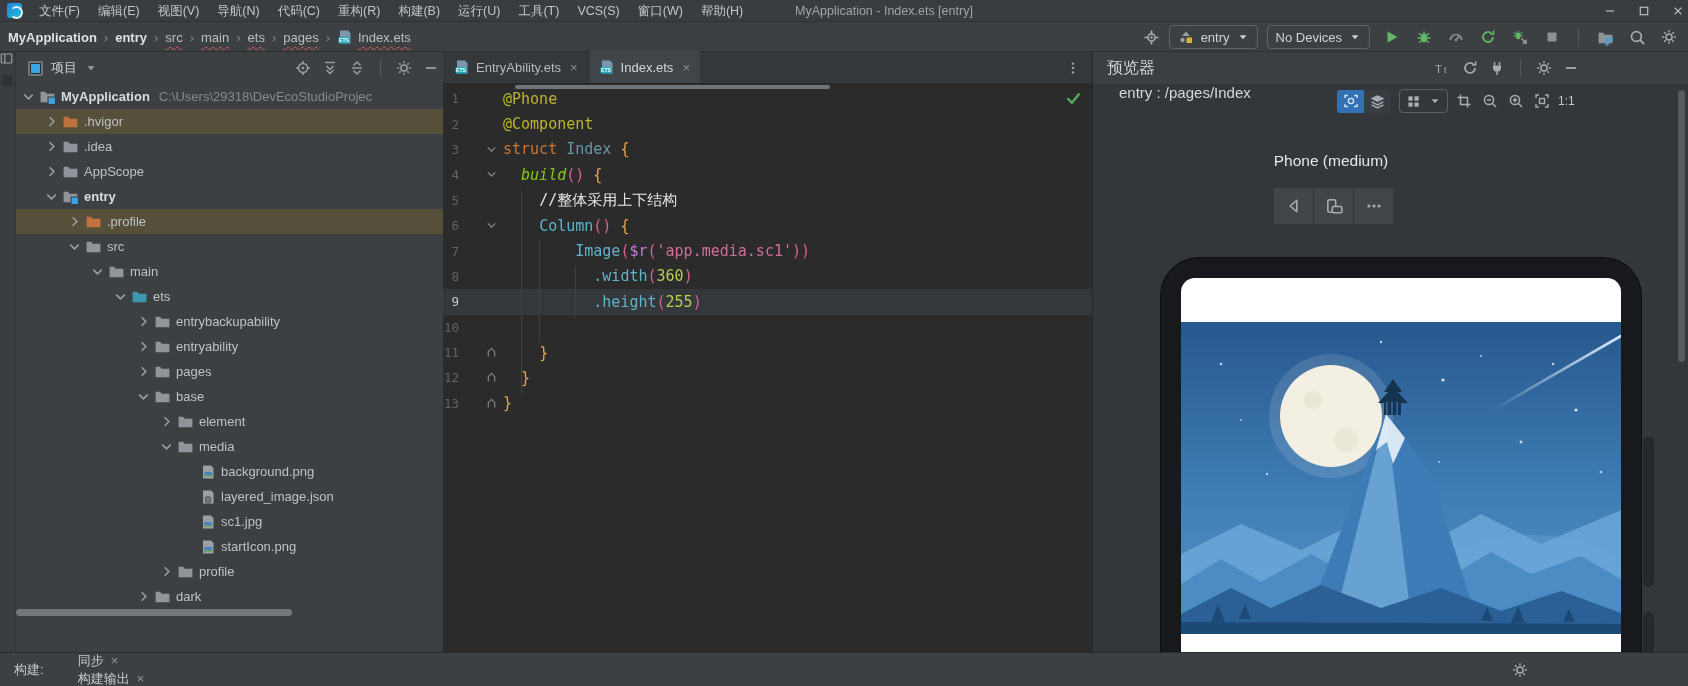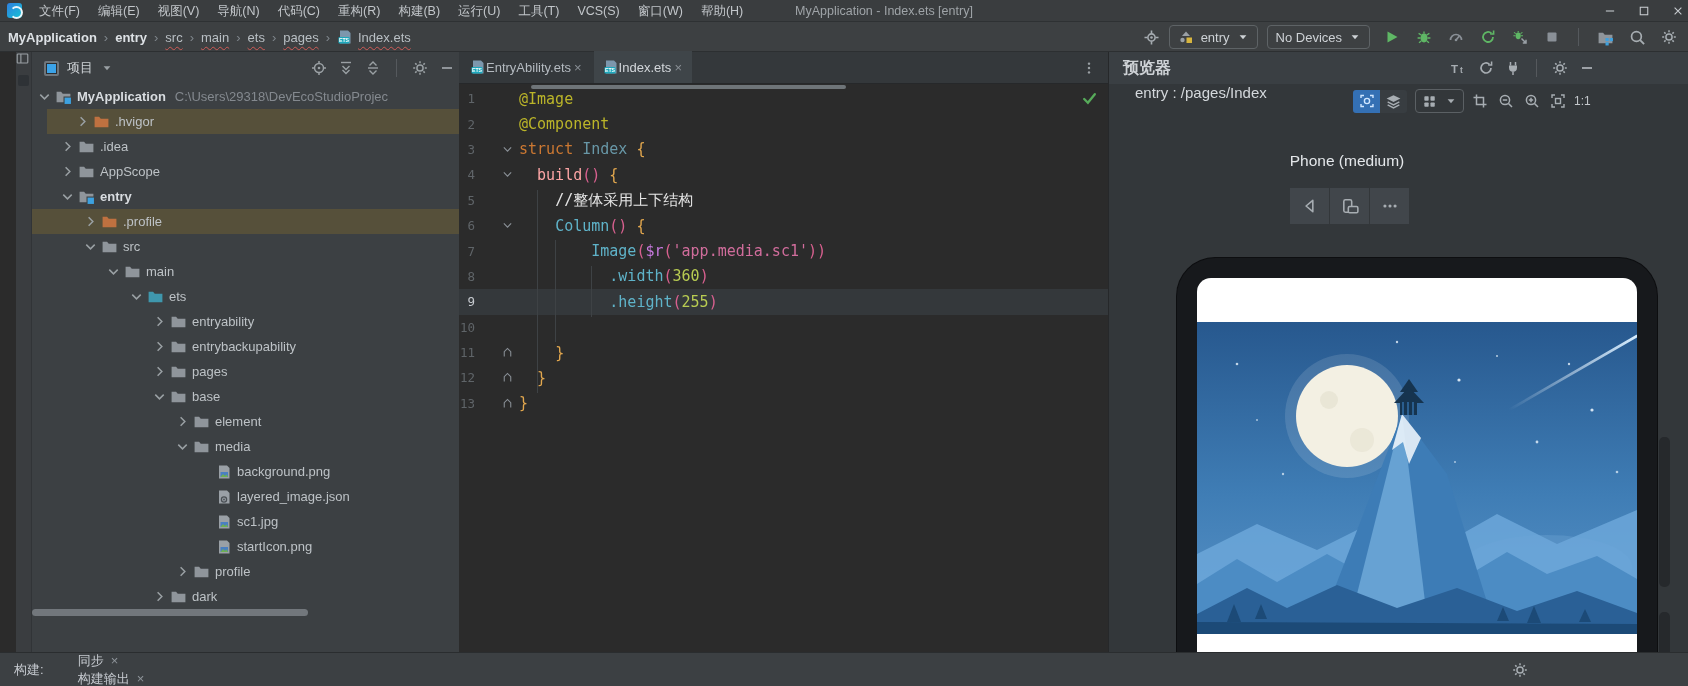--- a/index.html
+++ b/index.html
@@ -24,21 +24,21 @@
   .bc-item { color:#b9bfc4; }
   .bc-item.bold { color:#dde1e5; font-weight:bold; }
   .bc-item.err { text-decoration:underline; text-decoration-style:wavy; text-decoration-color:#cf5b56; text-decoration-thickness:1px; text-underline-offset:4px; }
   .bc-icon { margin-right:5px; display:flex; }
   .tb-right { position:absolute; right:6px; top:0; height:30px; display:flex; align-items:center; gap:9px; color:#a7adb2; }
   .combo { height:24px; border:1px solid #5e6366; border-radius:4px; display:flex; align-items:center; padding:0 8px; gap:7px; font-size:13px; color:#ced2d6; }
   .tbtn { width:26px; height:24px; display:flex; align-items:center; justify-content:center; border-radius:3px; }
   .run-icons, .tb-right-icons { display:flex; align-items:center; gap:6px; }
 
   
-  .main { position:absolute; left:16px; top:52px; width:1532px; height:600px; }
+  .main { position:absolute; left:0; top:52px; width:1532px; height:600px; }
   .stripe { position:absolute; left:0; top:0; width:16px; height:600px; background:#3a3d40; border-right:1px solid #313437; }
   .stripe .icon { margin:8px auto; width:13px; color:#9aa0a4; }
   .stripe .blk { width:11px; height:11px; margin:10px auto; background:#2e3236; border-radius:2px; }
 
   
   .project { position:absolute; left:16px; top:0; width:427px; height:600px; background:#3c4043; overflow:hidden; }
   .panel-head { height:32px; display:flex; align-items:center; position:relative; font-size:13px; }
   .proj-title-ic { width:15px; height:15px; background:#2b2f33; border:2px solid #6f767c; border-radius:2px; margin:0 8px 0 12px; position:relative; }
   .proj-title-ic::after { content:""; position:absolute; inset:1px; background:#3ba3e8; }
   .panel-title { color:#ced2d6; }
@@ -51,39 +51,39 @@
   .ti { margin:0 5px 0 2px; display:flex; flex:none; }
   .c-gray { color:#8f959b; } .c-orange { color:#bf7140; } .c-teal { color:#3f97ad; }
   .tlabel { color:#bdc2c6; }
   .tree-row.bold .tlabel { font-weight:bold; color:#d8dce0; }
   .tpath { color:#84898f; margin-left:9px; }
   .tree-hscroll { position:absolute; left:0px; top:557px; width:276px; height:7px; background:#7b8186; border-radius:4px; opacity:.85; }
 
   
   .editor { position:absolute; left:443px; top:0; width:649px; height:600px; background:#2b2b2b; }
   .tabbar { height:32px; background:#34383b; border-bottom:1px solid #26282a; display:flex; align-items:flex-end; position:relative; }
-  .etab { height:32px; display:flex; align-items:center; padding:0 10px 0 9px; font-size:13px; color:#b4bac0; margin-left:2px; }
+  .etab { height:32px; display:flex; align-items:center; padding:0 10px 0 9px; gap:6px; font-size:13px; color:#b4bac0; margin-left:2px; }
   .etab.active { background:#3f4549; color:#d3d7db; }
   .tclose { color:#8a9096; font-size:13px; margin-left:3px; }
   .tab-dots { position:absolute; right:12px; top:8px; color:#9aa0a4; }
   .codewrap { position:absolute; left:0; top:32px; width:649px; height:541px; background:#2b2b2b; overflow:hidden; }
   .top-scroll { position:absolute; left:72px; top:1px; width:315px; height:4px; background:#6e7478; border-radius:2px; }
   .codelines { position:absolute; left:0; top:2px; width:649px; }
   .crow { display:flex; height:25.4px; align-items:center; position:relative; }
   .crow.cur { background:#34383b; }
   .lnum { width:16px; text-align:right; font-family:"DejaVu Sans Mono", monospace; font-size:12.5px; color:#5f6468; flex:none; }
   .crow.cur .lnum { color:#c7cbd0; }
   .foldw { width:44px; display:flex; justify-content:flex-end; padding-right:5px; flex:none; color:#8a9097; }
   .ctext { font-family:"DejaVu Sans Mono", monospace; font-size:15px; white-space:pre; }
   .guide { position:absolute; width:1px; background:#3e4245; }
   .ed-check { position:absolute; right:10px; top:6px; }
 
   
   .preview { position:absolute; left:1092px; top:0; width:596px; height:600px; background:#33373a; border-left:1px solid #26282a; }
-  .pv-head { height:32px; background:#3a3f43; position:relative; display:flex; align-items:center;font-weight:bold; }
+  .pv-head { height:32px; background:#3a3f43; position:relative; display:flex; align-items:center; }
   .pv-head .panel-title { margin-left:14px; }
   .pv-hicons { position:absolute; left:340px; top:0; height:32px; display:flex; align-items:center; gap:11px; color:#a7adb2; }
   .pv-sub { position:absolute; left:0; top:32px; width:596px; height:34px; display:flex; align-items:flex-start; }
   .pv-route { margin-left:26px; font-size:15px; color:#d4d8dc; }
   .pv-tools { position:absolute; left:244px; top:5px; display:flex; align-items:center; gap:8px; color:#a7adb2; }
   .tgl-group { display:flex; background:#383d41; border-radius:3px; overflow:hidden; }
   .tgl { width:27px; height:23px; display:flex; align-items:center; justify-content:center; }
   .tgl.on { background:#3470b4; color:#cfe6ff; }
   .grid-group { display:flex; align-items:center; border:1px solid #5b6064; border-radius:4px; height:24px; padding:0 6px; gap:8px; }
   .pv-zlabel { font-size:12px; color:#c3c7cb; }
@@ -346,21 +346,21 @@
           </span>
           <span class="icon ti c-gray">
             <svg width="17" height="17" viewBox="0 0 16 16" fill="none">
               <path d="M1.5 3.5 h4.2 l1.6 2 h7.2 v8 h-13 z" fill="currentColor"></path>
               <rect x="8.5" y="8.5" width="7" height="7" fill="#3da1e0" stroke="#3c4043"></rect>
             </svg>
           </span>
           <span class="tlabel">MyApplication</span>
           <span class="tpath">C:\Users\29318\DevEcoStudioProjec</span>
         </div>
-        <div class="tree-row hl" style="padding-left: 27px; margin-left: 15px;">
+        <div class="tree-row hl" style="padding-left: 27px;">
           <span class="tw icon">
             <svg width="15" height="15" viewBox="0 0 16 16" fill="none">
               <path d="M6 3.5 L10.5 8 L6 12.5" stroke="currentColor" stroke-width="1.6"></path>
             </svg>
           </span>
           <span class="icon ti c-orange">
             <svg width="17" height="17" viewBox="0 0 16 16" fill="none">
               <path d="M1.5 3.5 h4.2 l1.6 2 h7.2 v8 h-13 z" fill="currentColor"></path>
             </svg>
           </span>
@@ -462,34 +462,34 @@
           <span class="tw icon">
             <svg width="15" height="15" viewBox="0 0 16 16" fill="none">
               <path d="M6 3.5 L10.5 8 L6 12.5" stroke="currentColor" stroke-width="1.6"></path>
             </svg>
           </span>
           <span class="icon ti c-gray">
             <svg width="17" height="17" viewBox="0 0 16 16" fill="none">
               <path d="M1.5 3.5 h4.2 l1.6 2 h7.2 v8 h-13 z" fill="currentColor"></path>
             </svg>
           </span>
+          <span class="tlabel">entrybackupability</span>
+        </div>
+        <div class="tree-row" style="padding-left: 119px;">
+          <span class="tw icon">
+            <svg width="15" height="15" viewBox="0 0 16 16" fill="none">
+              <path d="M6 3.5 L10.5 8 L6 12.5" stroke="currentColor" stroke-width="1.6"></path>
+            </svg>
+          </span>
+          <span class="icon ti c-gray">
+            <svg width="17" height="17" viewBox="0 0 16 16" fill="none">
+              <path d="M1.5 3.5 h4.2 l1.6 2 h7.2 v8 h-13 z" fill="currentColor"></path>
+            </svg>
+          </span>
           <span class="tlabel">entryability</span>
-        </div>
-        <div class="tree-row" style="padding-left: 119px;">
-          <span class="tw icon">
-            <svg width="15" height="15" viewBox="0 0 16 16" fill="none">
-              <path d="M6 3.5 L10.5 8 L6 12.5" stroke="currentColor" stroke-width="1.6"></path>
-            </svg>
-          </span>
-          <span class="icon ti c-gray">
-            <svg width="17" height="17" viewBox="0 0 16 16" fill="none">
-              <path d="M1.5 3.5 h4.2 l1.6 2 h7.2 v8 h-13 z" fill="currentColor"></path>
-            </svg>
-          </span>
-          <span class="tlabel">entrybackupability</span>
         </div>
         <div class="tree-row" style="padding-left: 119px;">
           <span class="tw icon">
             <svg width="15" height="15" viewBox="0 0 16 16" fill="none">
               <path d="M6 3.5 L10.5 8 L6 12.5" stroke="currentColor" stroke-width="1.6"></path>
             </svg>
           </span>
           <span class="icon ti c-gray">
             <svg width="17" height="17" viewBox="0 0 16 16" fill="none">
               <path d="M1.5 3.5 h4.2 l1.6 2 h7.2 v8 h-13 z" fill="currentColor"></path>
@@ -641,21 +641,21 @@
             <circle cx="8" cy="13" r="1.4" fill="currentColor"></circle>
           </svg>
         </span>
     </div>
     <div class="codewrap">
       <div class="top-scroll"></div>
       <div class="codelines">
           <div class="crow">
             <span class="lnum">1</span>
             <span class="foldw"></span>
-            <span class="ctext"><span style="color: rgb(187, 181, 41);">@Image</span></span>
+            <span class="ctext"><span style="color: rgb(187, 181, 41);">@Phone</span></span>
           </div>
           <div class="crow">
             <span class="lnum">2</span>
             <span class="foldw"></span>
             <span class="ctext"><span style="color: rgb(187, 181, 41);">@Component</span></span>
           </div>
           <div class="crow">
             <span class="lnum">3</span>
             <span class="foldw">
               <span class="icon">
@@ -668,21 +668,21 @@
           </div>
           <div class="crow">
             <span class="lnum">4</span>
             <span class="foldw">
               <span class="icon">
                 <svg width="13" height="13" viewBox="0 0 16 16" fill="none">
                   <path d="M3.5 5.5 L8 10 L12.5 5.5" stroke="currentColor" stroke-width="1.4"></path>
                 </svg>
               </span>
             </span>
-            <span class="ctext"><span style="color: rgb(169, 183, 198);">  </span><span style="color: #fca5a5;">build</span><span style="color: rgb(216, 96, 143);">()</span><span style="color: rgb(169, 183, 198);"> </span><span style="color: rgb(226, 167, 78);">{</span></span>
+            <span class="ctext"><span style="color: rgb(169, 183, 198);">  </span><span style="color: #84cc16; font-style: italic;">build</span><span style="color: rgb(216, 96, 143);">()</span><span style="color: rgb(169, 183, 198);"> </span><span style="color: rgb(226, 167, 78);">{</span></span>
           </div>
           <div class="crow">
             <span class="lnum">5</span>
             <span class="foldw"></span>
             <span class="ctext"><span style="color: rgb(169, 183, 198);">    </span><span style="color: #e5e5e5;">//整体采用上下结构</span></span>
           </div>
           <div class="crow">
             <span class="lnum">6</span>
             <span class="foldw">
               <span class="icon">

